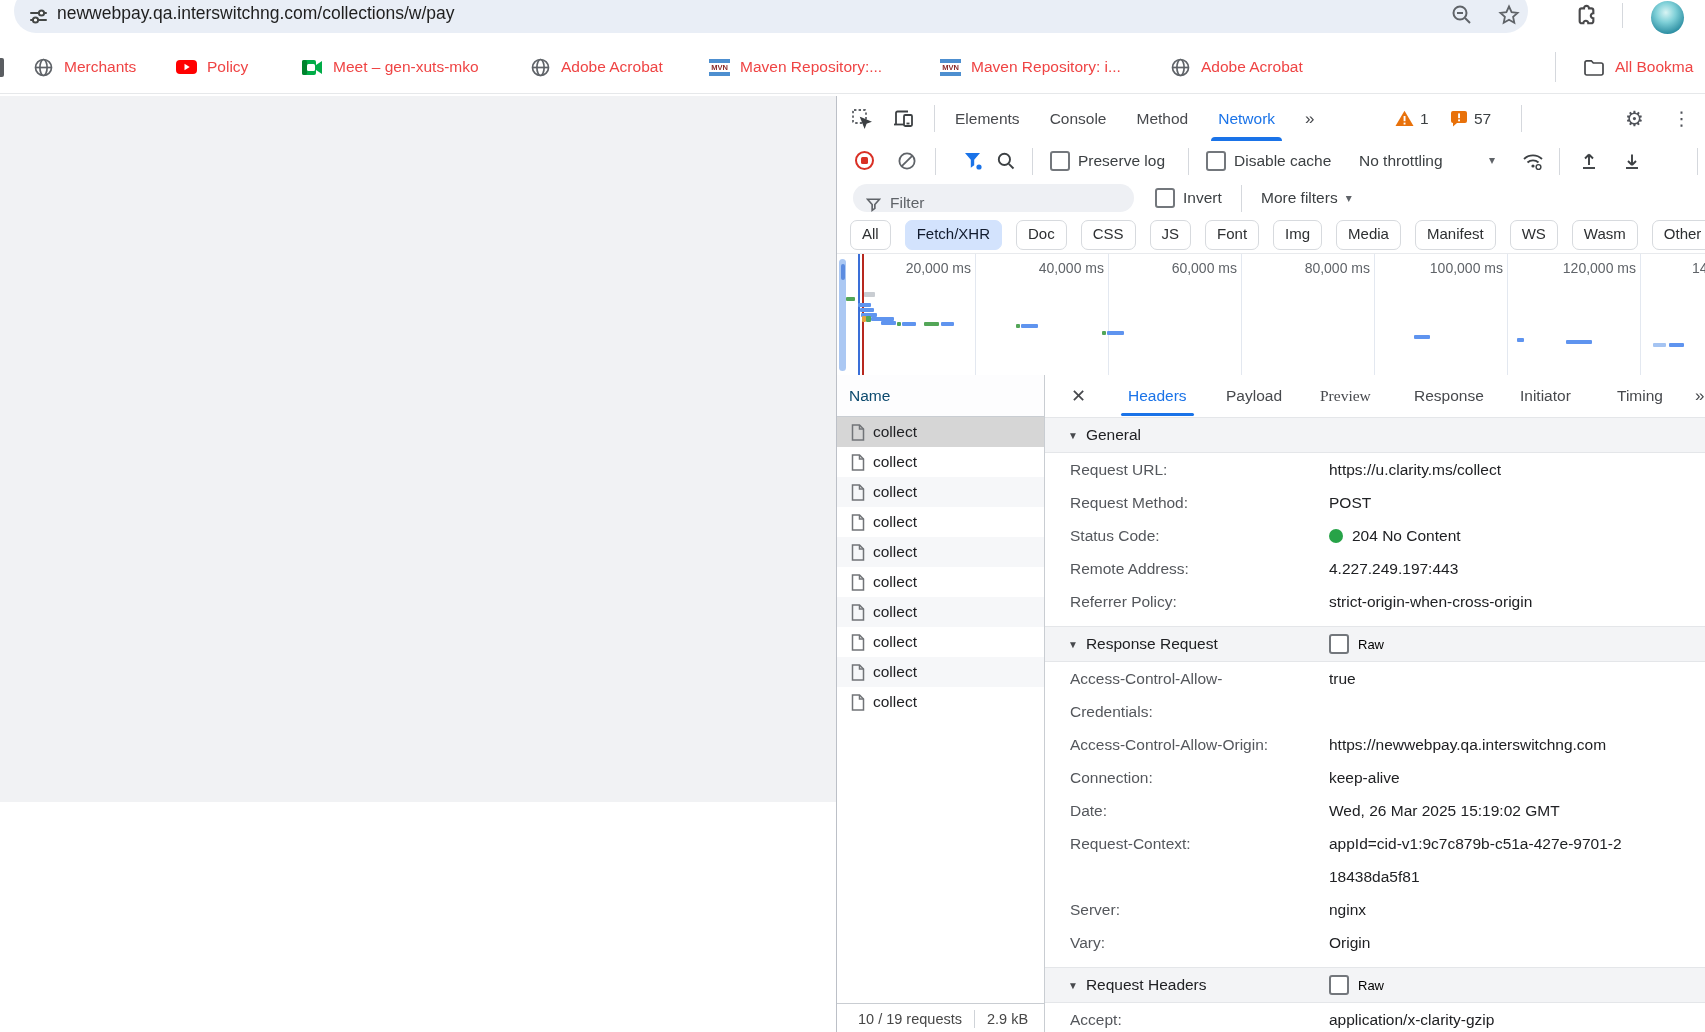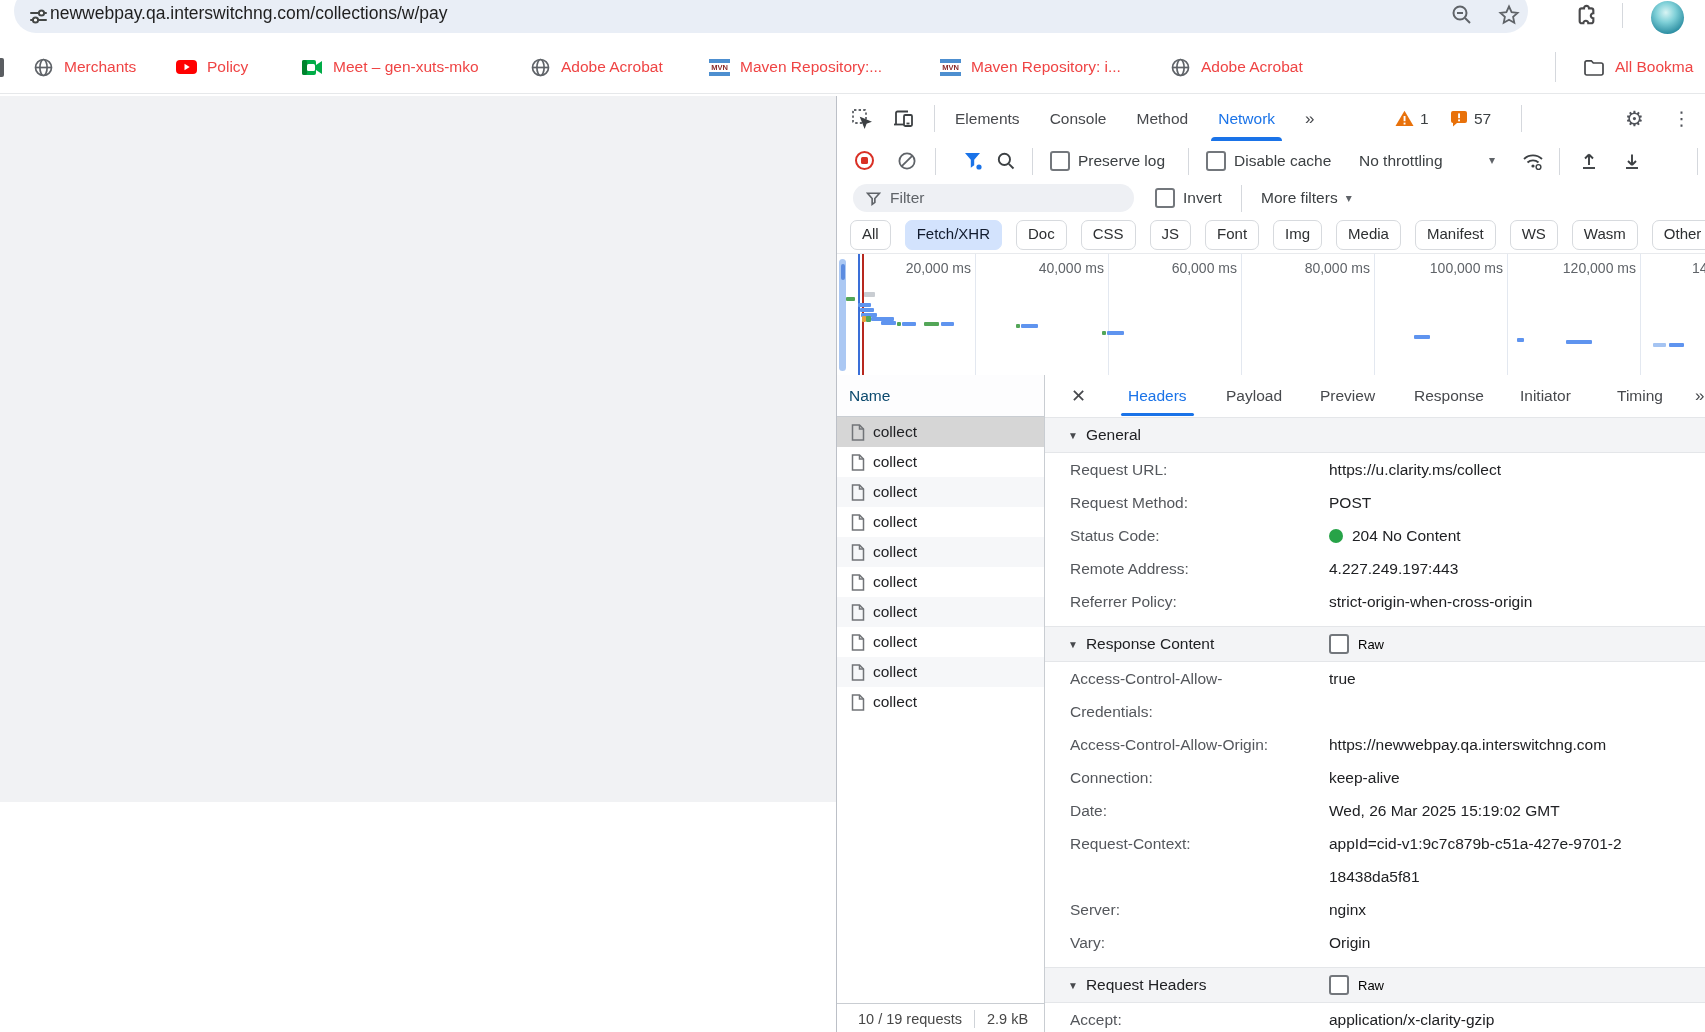--- a/index.html
+++ b/index.html
@@ -2,21 +2,21 @@
 <html><head>
 <meta charset="utf-8">
 <style>
   html,body{margin:0;padding:0;background:#fff;}
   .screen{position:relative;width:1705px;height:1032px;overflow:hidden;background:#fff;
     font-family:"Liberation Sans",sans-serif;color:#202124;}
   .abs{position:absolute;}
   .ico svg{display:block;}
   
   .omnibox{position:absolute;left:14px;top:-11px;width:1514px;height:44px;border-radius:22px;background:#e9eef6;}
-  .omni-url{position:absolute;left:50px;top:3px;font-size:17.5px;color:#1f1f1f;white-space:nowrap;}
+  .omni-url{position:absolute;left:57px;top:3px;font-size:17.5px;color:#1f1f1f;white-space:nowrap;}
   .top-sep{position:absolute;top:3px;width:1px;height:25px;background:#d5d8dd;}
   .avatar{position:absolute;left:1651px;top:1px;width:33px;height:33px;border-radius:50%;
     background:radial-gradient(circle at 45% 35%, #d8f4f4 0%, #7fd0d8 35%, #2e8fa3 75%, #1d5f77 100%);}
   .bookmarks{position:absolute;left:0;top:41px;width:100%;height:52px;background:#fff;border-bottom:1px solid #e6e8ea;}
   .bm{position:absolute;top:0;height:52px;display:flex;align-items:center;gap:10px;}
   .bm-label{font-size:15.5px;color:#ef4444;white-space:nowrap;}
   .bm-clip{position:absolute;left:-2px;top:17px;width:6px;height:19px;background:#5a5d61;border-radius:2px;}
   .bm-sep{position:absolute;left:1555px;top:11px;width:1px;height:30px;background:#d5d8dd;}
   
   .page{position:absolute;left:0;top:96px;width:836px;height:936px;background:#fff;}
@@ -33,21 +33,21 @@
   .badge-grp{position:absolute;top:0;height:45px;display:flex;align-items:center;gap:6px;font-size:15.5px;color:#3c4043;}
   .v-sep{position:absolute;top:9px;width:1px;height:27px;background:#d5d8dd;}
   .row2{position:absolute;left:0;top:45px;width:100%;height:39px;border-bottom:1px solid #a16207;background:#fff;}
   .r2item{position:absolute;top:0;height:39px;display:flex;align-items:center;gap:8px;color:#3c4043;white-space:nowrap;}
   .checkbox{width:16px;height:16px;border:2px solid #73777c;border-radius:3px;background:#fff;flex:none;}
   .caret{font-size:12px;color:#5f6368;}
   .record-dot{width:15px;height:15px;border:2.5px solid #d93025;border-radius:50%;display:flex;align-items:center;justify-content:center;}
   .record-dot i{display:block;width:7px;height:7px;background:#d93025;border-radius:1.5px;}
   .row3{position:absolute;left:0;top:84px;width:100%;height:36px;background:#fff;}
   .filter-pill{position:absolute;left:16px;top:4px;width:281px;height:28px;border-radius:14px;background:#eef0f4;
-    display:flex;align-items:center;gap:9px;padding-left:13px;box-sizing:border-box;color:#5f6368;}
+    display:flex;align-items:flex-end;gap:9px;padding-left:13px;box-sizing:border-box;color:#5f6368;}
   .row4{position:absolute;left:0;top:120px;width:100%;height:37px;display:flex;align-items:center;gap:14px;padding-left:13px;background:#fff;}
   .chip{height:28px;line-height:26px;padding:0 11px;border:1px solid #d7dade;border-radius:7px;font-size:15px;color:#2d2f31;background:#fff;white-space:nowrap;}
   .chip.active{background:#d3e3fd;border-color:#d3e3fd;color:#111b2e;}
   
   .timeline{position:absolute;left:0;top:157px;width:100%;height:122px;border-top:1px solid #e8eaed;border-bottom:1px solid #c9cdd2;background:#fff;overflow:hidden;}
   .gridline{position:absolute;top:0;width:1px;height:122px;background:#e3e8f0;}
   .tick{position:absolute;top:6px;width:104px;text-align:right;font-size:14px;color:#5f6368;white-space:nowrap;}
   .tick-frag{position:absolute;top:6px;left:855px;font-size:14px;color:#5f6368;white-space:nowrap;}
   .tl-handle{position:absolute;left:2px;top:5px;width:7px;height:112px;background:#abc8f3;border-radius:4px;}
   .tl-handle i{position:absolute;left:1.5px;top:5px;width:4px;height:16px;background:#5c8ce0;border-radius:2px;display:block;}
@@ -514,21 +514,21 @@
         <span>2.9 kB</span>
       </div>
     </div>
 
     <div class="details">
       <div class="dtabs">
         <span class="dclose">✕</span>
         <span class="dmore">»</span>
       <div class="dtab active" style="left: 83px;">Headers</div>
           <div class="dtab" style="left: 181px;">Payload</div>
-          <div class="dtab" style="left: 275px;">Preview</div>
+          <div class="dtab" style="left: 275px; font-family: Liberation Serif, serif;">Preview</div>
           <div class="dtab" style="left: 369px;">Response</div>
           <div class="dtab" style="left: 475px;">Initiator</div>
           <div class="dtab" style="left: 572px;">Timing</div>
         </div>
       <div class="dcontent">
           <div class="band">
             <span class="tri">▼</span>
             <span class="btitle">General</span>
           </div>
           <div class="hrow">
@@ -547,21 +547,21 @@
             <span class="hname">Remote Address:</span>
             <span class="hval">4.227.249.197:443</span>
           </div>
           <div class="hrow">
             <span class="hname">Referrer Policy:</span>
             <span class="hval">strict-origin-when-cross-origin</span>
           </div>
           <div class="spad"></div>
           <div class="band">
             <span class="tri">▼</span>
-            <span class="btitle">Response Content</span>
+            <span class="btitle">Response Request</span>
             <div class="raw">
               <span class="checkbox"></span>
               <span>Raw</span>
             </div>
           </div>
           <div class="hrow">
             <span class="hname">Access-Control-Allow-Credentials:</span>
             <span class="hval">true</span>
           </div>
           <div class="hrow">

